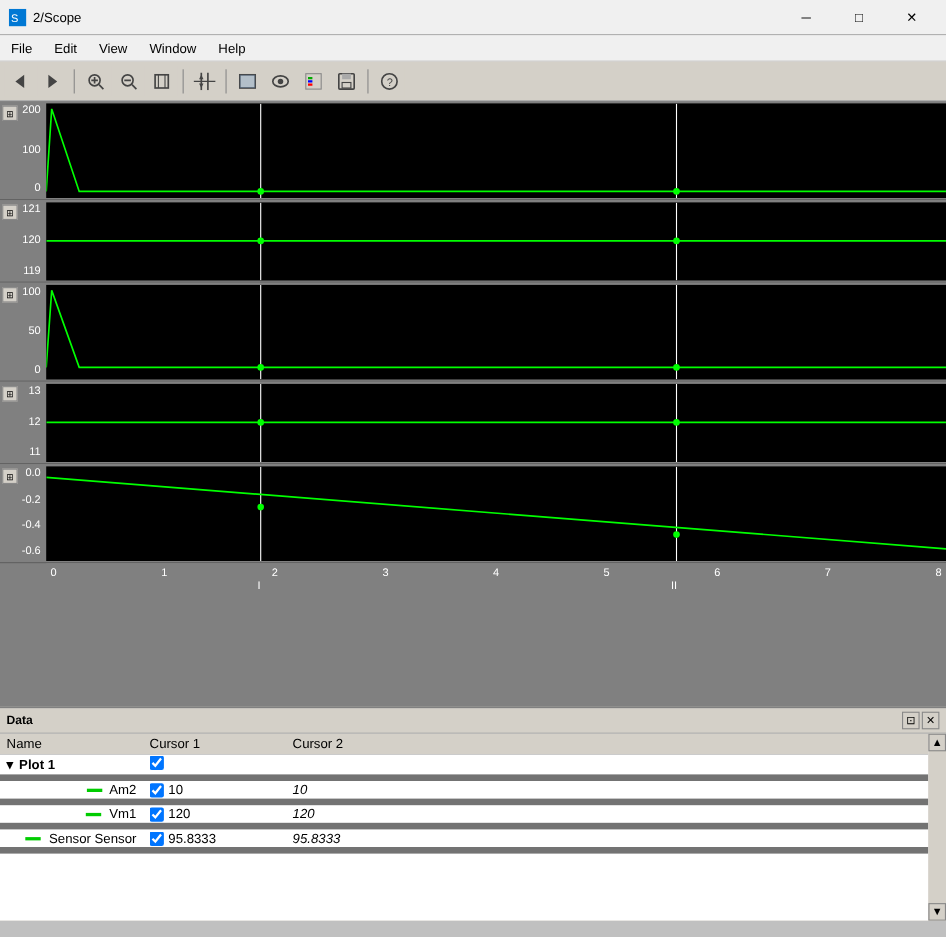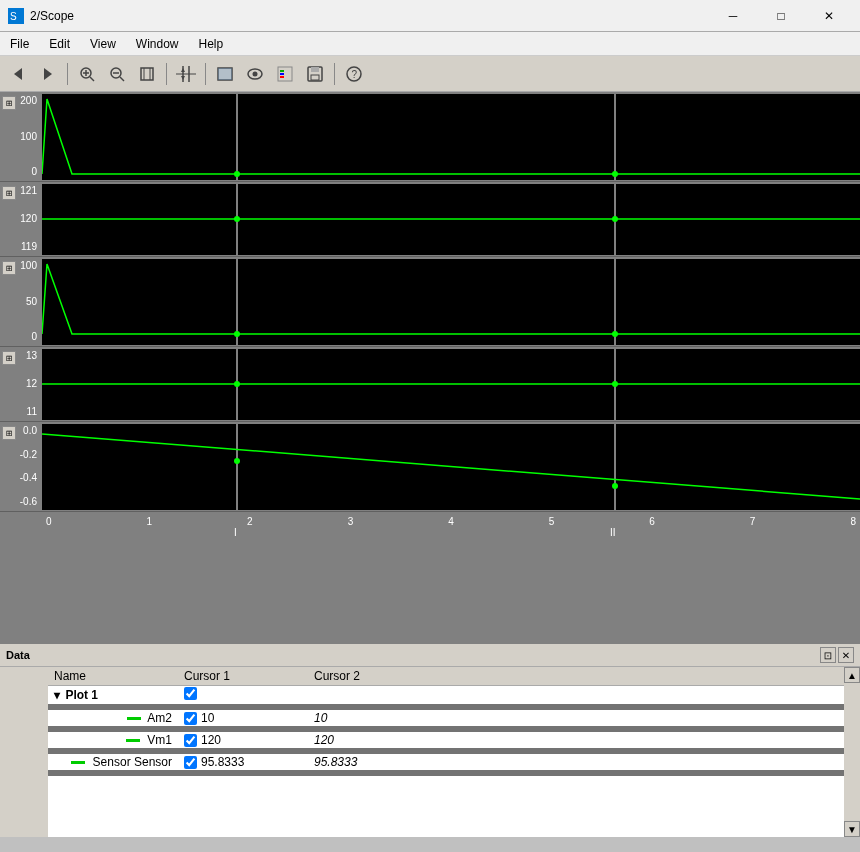--- a/index.html
+++ b/index.html
@@ -136,21 +136,20 @@
       width: 16px; height: 16px;
       font-size: 10px;
       display: flex; align-items: center; justify-content: center;
       background: #d4d0c8; border: 1px solid #888; cursor: pointer;
     }
 
     .data-table-wrapper {
       overflow: auto;
       flex: 1;
       background: white;
-      margin-left: 48px;
     }
     .data-table {
       width: 100%;
       border-collapse: collapse;
       font-size: 12px;
     }
     .data-table th {
       text-align: left;
       padding: 2px 6px;
       background: #d4d0c8;

